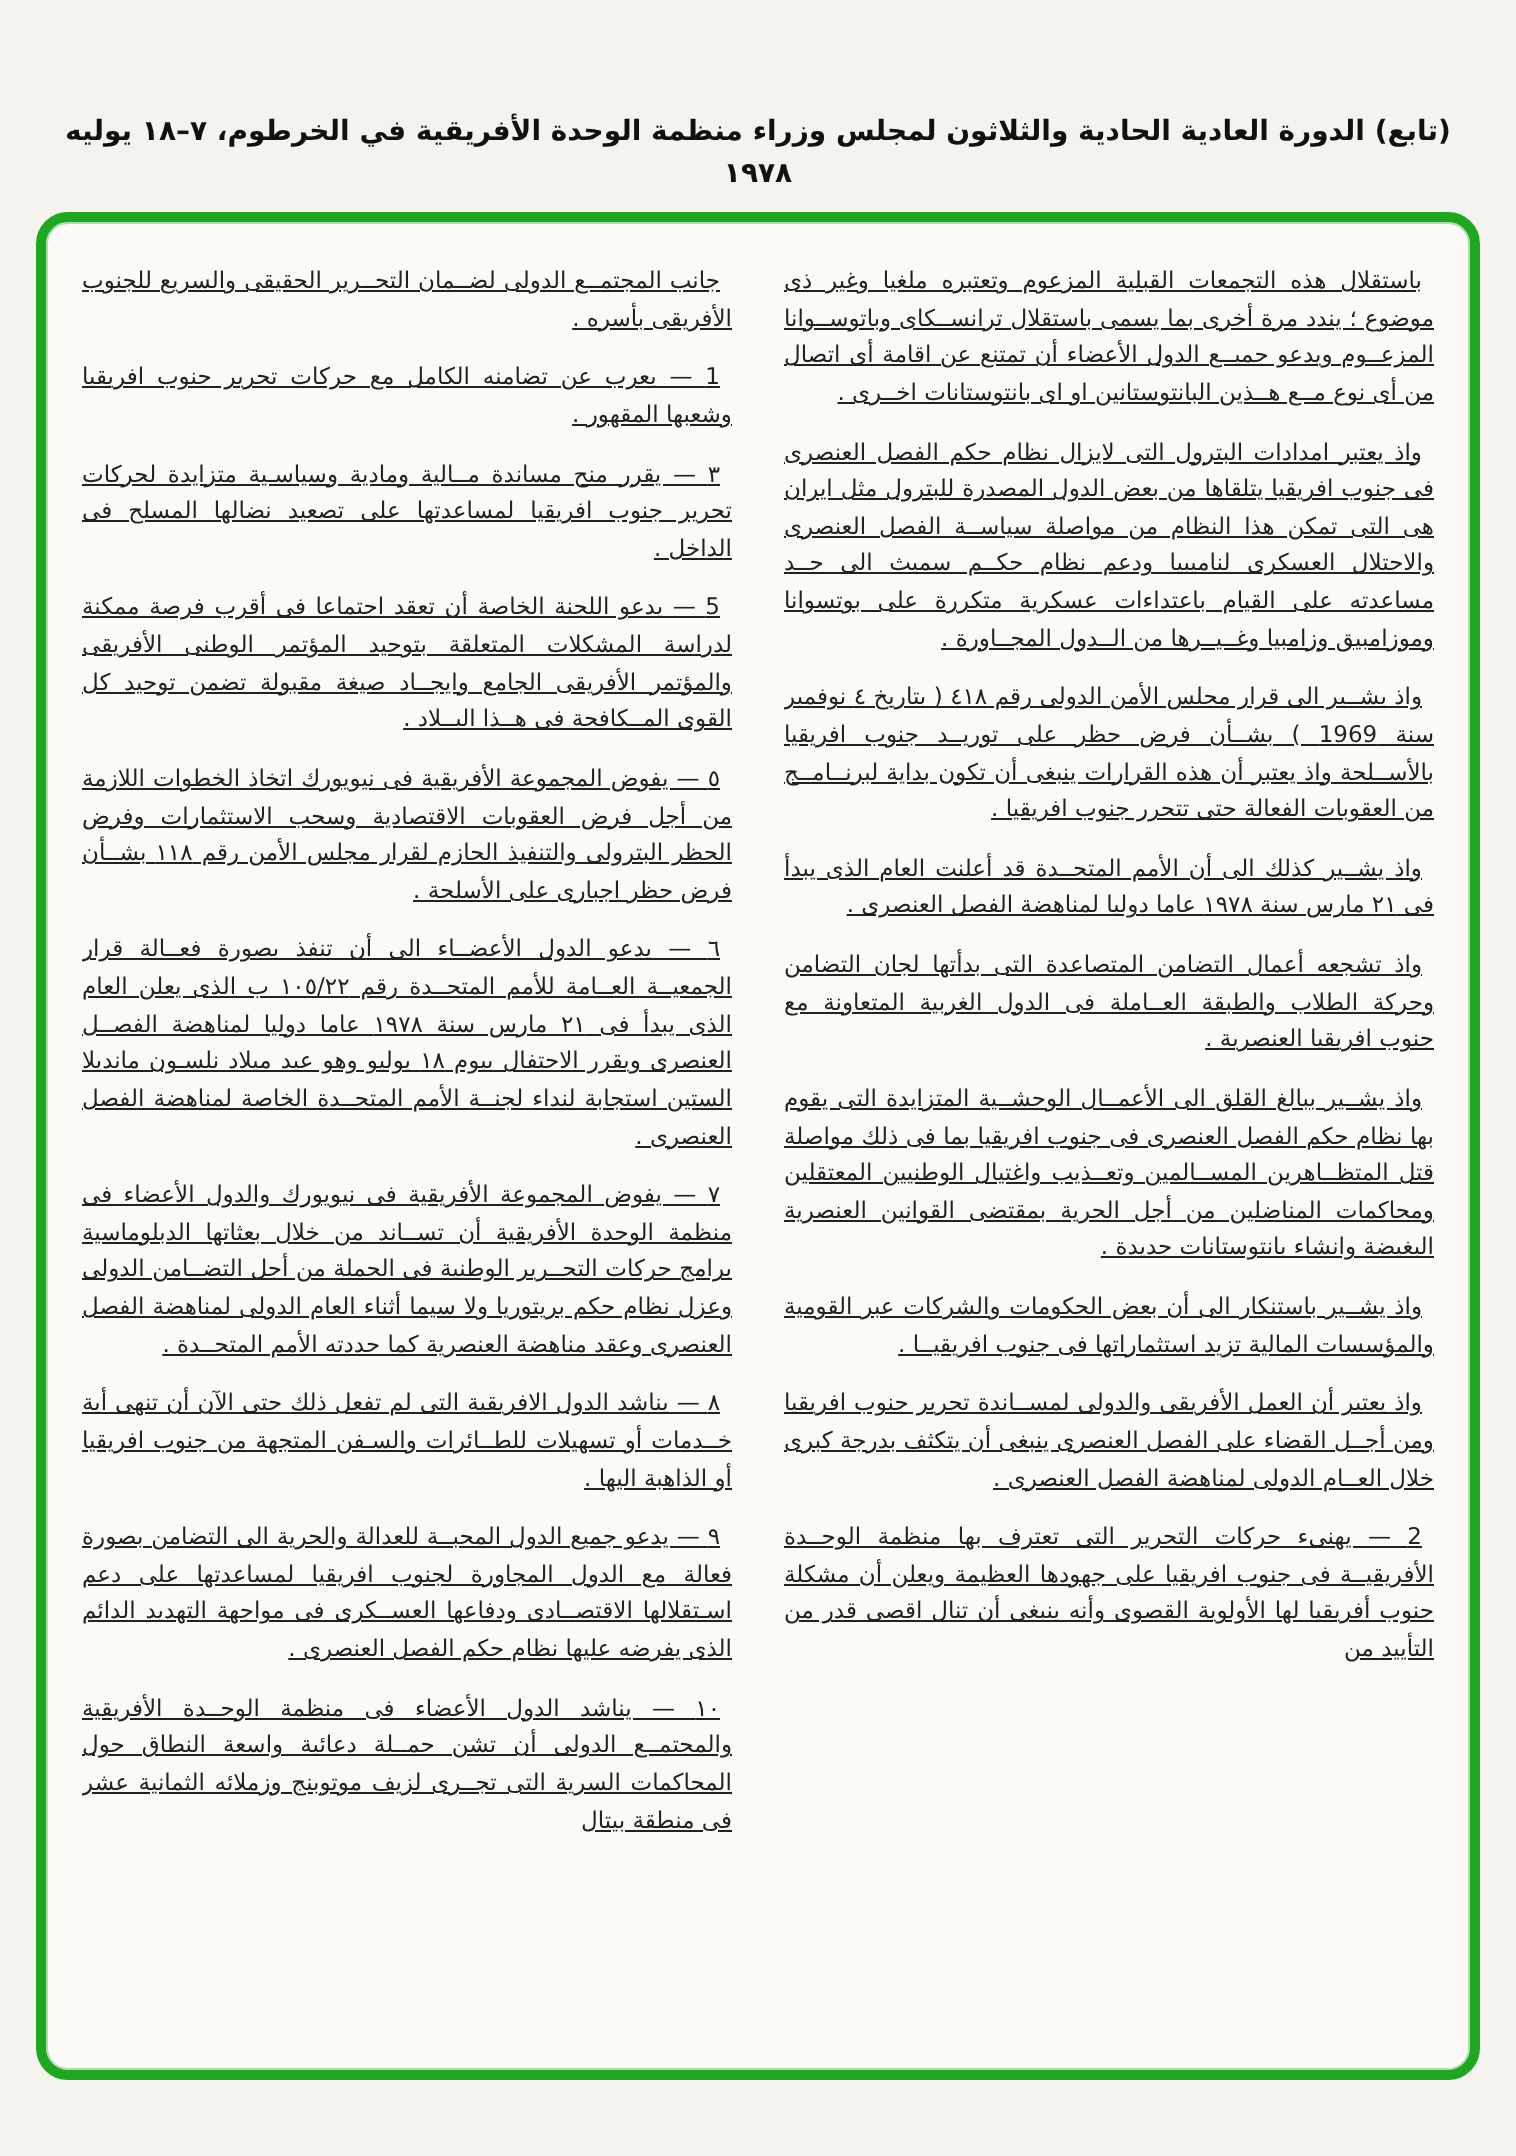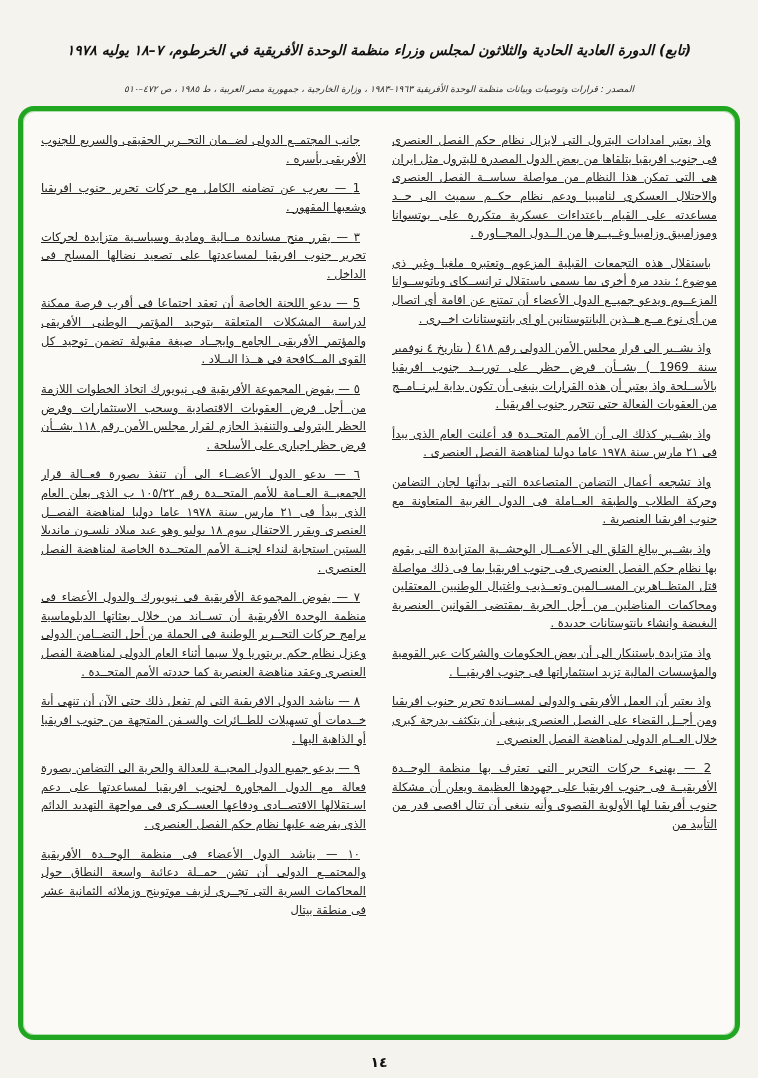--- a/index.html
+++ b/index.html
@@ -12,24 +12,23 @@
     background:var(--page-bg);
     font-family:"DejaVu Sans",sans-serif;
     color:#1c1c1c;
   }
   .page{
     position:relative;
     width:758px;height:1078px;
     overflow:hidden;
   }
   .header{
-    padding-top:40px;
+    padding-top:56px;
     text-align:center;
     direction:rtl;
-    font-style:italic;
   }
   .header-title{
     font-size:14px;
     font-weight:bold;
     color:#111;
     padding:0 20px;
     line-height:1.5;
   }
   .source-line{
     margin-top:22px;
@@ -87,40 +86,39 @@
 <div class="page">
 
   <div class="header">
     <div class="header-title">(تابع) الدورة العادية الحادية والثلاثون لمجلس وزراء منظمة الوحدة الأفريقية في الخرطوم، ٧–١٨ يوليه ١٩٧٨</div>
     <div class="source-line">المصدر : قرارات وتوصيات وبيانات منظمة الوحدة الأفريقية ١٩٦٣–١٩٨٣ ، وزارة الخارجية ، جمهورية مصر العربية ، ط ١٩٨٥ ، ص ٤٧٢–٥١٠</div>
   </div>
 
   <div class="frame">
     <div class="columns">
       <div class="col">
+          <p class="para">باستقلال هذه التجمعات القبلية المزعوم وتعتبره ملغيا وغير ذى موضوع ؛ يندد مرة أخرى بما يسمى باستقلال ترانســكاى وباتوســوانا المزعــوم ويدعو جميــع الدول الأعضاء أن تمتنع عن اقامة أى اتصال من أى نوع مــع هــذين البانتوستانين او اى بانتوستانات اخــرى .</p>
           <p class="para">واذ يعتبر امدادات البترول التى لايزال نظام حكم الفصل العنصرى فى جنوب افريقيا يتلقاها من بعض الدول المصدرة للبترول مثل ايران هى التى تمكن هذا النظام من مواصلة سياســة الفصل العنصرى والاحتلال العسكرى لناميبيا ودعم نظام حكــم سميث الى حــد مساعدته على القيام باعتداءات عسكرية متكررة على بوتسوانا وموزامبيق وزامبيا وغــيــرها من الــدول المجــاورة .</p>
-          <p class="para">باستقلال هذه التجمعات القبلية المزعوم وتعتبره ملغيا وغير ذى موضوع ؛ يندد مرة أخرى بما يسمى باستقلال ترانســكاى وباتوســوانا المزعــوم ويدعو جميــع الدول الأعضاء أن تمتنع عن اقامة أى اتصال من أى نوع مــع هــذين البانتوستانين او اى بانتوستانات اخــرى .</p>
           <p class="para">واذ يشــير الى قرار مجلس الأمن الدولى رقم ٤١٨ ( بتاريخ ٤ نوفمبر سنة 1969 ) بشــأن فرض حظر على توريــد جنوب افريقيا بالأســلحة واذ يعتبر أن هذه القرارات ينبغى أن تكون بداية لبرنــامــج من العقوبات الفعالة حتى تتحرر جنوب افريقيا .</p>
           <p class="para">واذ يشــير كذلك الى أن الأمم المتحــدة قد أعلنت العام الذى يبدأ فى ٢١ مارس سنة ١٩٧٨ عاما دوليا لمناهضة الفصل العنصرى .</p>
           <p class="para">واذ تشجعه أعمال التضامن المتصاعدة التى بدأتها لجان التضامن وحركة الطلاب والطبقة العــاملة فى الدول الغربية المتعاونة مع جنوب افريقيا العنصرية .</p>
           <p class="para">واذ يشــير ببالغ القلق الى الأعمــال الوحشــية المتزايدة التى يقوم بها نظام حكم الفصل العنصرى فى جنوب افريقيا بما فى ذلك مواصلة قتل المتظــاهرين المســالمين وتعــذيب واغتيال الوطنيين المعتقلين ومحاكمات المناضلين من أجل الحرية بمقتضى القوانين العنصرية البغيضة وانشاء بانتوستانات جديدة .</p>
-          <p class="para">واذ متزايدة باستنكار الى أن بعض الحكومات والشركات عبر القومية والمؤسسات المالية تزيد استثماراتها فى جنوب افريقيــا .</p>
+          <p class="para">واذ يشــير باستنكار الى أن بعض الحكومات والشركات عبر القومية والمؤسسات المالية تزيد استثماراتها فى جنوب افريقيــا .</p>
           <p class="para">واذ يعتبر أن العمل الأفريقى والدولى لمســاندة تحرير جنوب افريقيا ومن أجــل القضاء على الفصل العنصرى ينبغى أن يتكثف بدرجة كبرى خلال العــام الدولى لمناهضة الفصل العنصرى .</p>
           <p class="para">2 — يهنىء حركات التحرير التى تعترف بها منظمة الوحــدة الأفريقيــة فى جنوب افريقيا على جهودها العظيمة ويعلن أن مشكلة جنوب أفريقيا لها الأولوية القصوى وأنه ينبغى أن تنال اقصى قدر من التأييد من</p>
         </div>
       <div class="col">
           <p class="para">جانب المجتمــع الدولى لضــمان التحــرير الحقيقى والسريع للجنوب الأفريقى بأسره .</p>
           <p class="para">1 — يعرب عن تضامنه الكامل مع حركات تحرير جنوب افريقيا وشعبها المقهور .</p>
           <p class="para">٣ — يقرر منح مساندة مــالية ومادية وسياسـية متزايدة لحركات تحرير جنوب افريقيا لمساعدتها على تصعيد نضالها المسلح فى الداخل .</p>
           <p class="para">5 — يدعو اللجنة الخاصة أن تعقد اجتماعا فى أقرب فرصة ممكنة لدراسة المشكلات المتعلقة بتوحيد المؤتمر الوطنى الأفريقى والمؤتمر الأفريقى الجامع وايجــاد صيغة مقبولة تضمن توحيد كل القوى المــكافحة فى هــذا البــلاد .</p>
           <p class="para">٥ — يفوض المجموعة الأفريقية فى نيويورك اتخاذ الخطوات اللازمة من أجل فرض العقوبات الاقتصادية وسحب الاستثمارات وفرض الحظر البترولى والتنفيذ الحازم لقرار مجلس الأمن رقم ١١٨ بشــأن فرض حظر اجبارى على الأسلحة .</p>
           <p class="para">٦ — يدعو الدول الأعضــاء الى أن تنفذ بصورة فعــالة قرار الجمعيــة العــامة للأمم المتحــدة رقم ١٠٥/٢٢ ب الذى يعلن العام الذى يبدأ فى ٢١ مارس سنة ١٩٧٨ عاما دوليا لمناهضة الفصــل العنصرى ويقرر الاحتفال بيوم ١٨ يوليو وهو عيد ميلاد نلسـون مانديلا الستين استجابة لنداء لجنــة الأمم المتحــدة الخاصة لمناهضة الفصل العنصرى .</p>
           <p class="para">٧ — يفوض المجموعة الأفريقية فى نيويورك والدول الأعضاء فى منظمة الوحدة الأفريقية أن تســاند من خلال بعثاتها الدبلوماسية برامج حركات التحــرير الوطنية فى الحملة من أجل التضــامن الدولى وعزل نظام حكم بريتوريا ولا سيما أثناء العام الدولى لمناهضة الفصل العنصرى وعقد مناهضة العنصرية كما حددته الأمم المتحــدة .</p>
           <p class="para">٨ — يناشد الدول الافريقية التى لم تفعل ذلك حتى الآن أن تنهى أية خــدمات أو تسهيلات للطــائرات والسـفن المتجهة من جنوب افريقيا أو الذاهبة اليها .</p>
           <p class="para">٩ — يدعو جميع الدول المحبــة للعدالة والحرية الى التضامن بصورة فعالة مع الدول المجاورة لجنوب افريقيا لمساعدتها على دعم اسـتقلالها الاقتصــادى ودفاعها العســكرى فى مواجهة التهديد الدائم الذى يفرضه عليها نظام حكم الفصل العنصرى .</p>
           <p class="para">١٠ — يناشد الدول الأعضاء فى منظمة الوحــدة الأفريقية والمجتمــع الدولى أن تشن حمــلة دعائية واسعة النطاق حول المحاكمات السرية التى تجــرى لزيف موتوبنج وزملائه الثمانية عشر فى منطقة بيتال</p>
         </div>
     </div>
   </div>
 
-  <div class="page-number">١٤</div>
 
 </div>
 
 </body></html>

